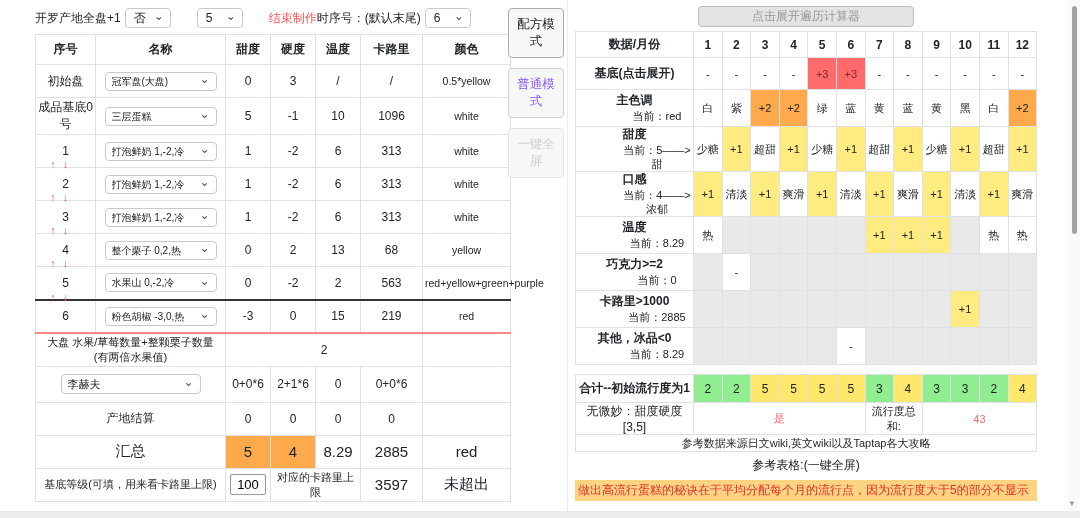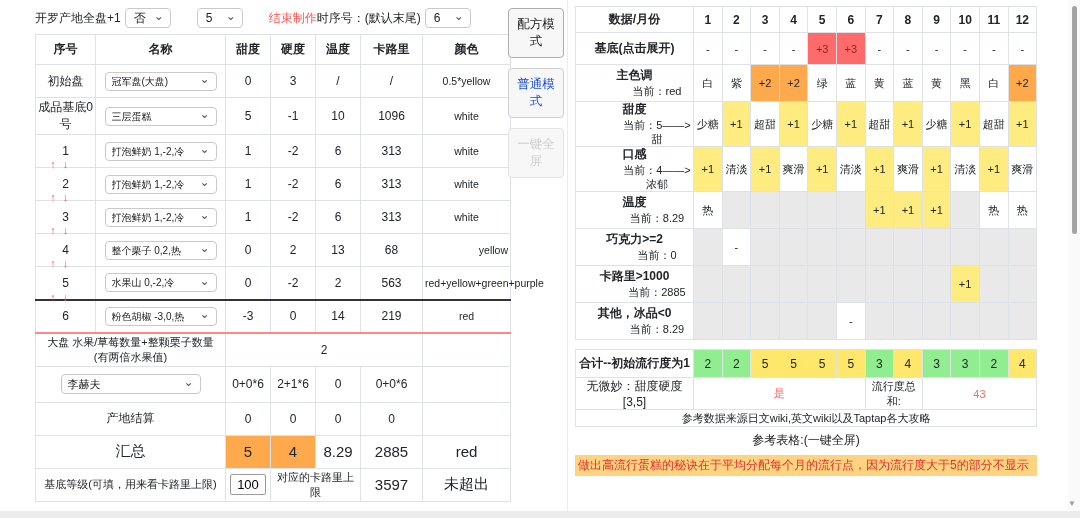--- a/index.html
+++ b/index.html
@@ -40,21 +40,21 @@
   tr.red-top td{border-top:2px solid #ff8787;}
   .arrows{position:absolute;top:-9px;left:24%;color:var(--accent-red);font-size:11px;
     letter-spacing:2px;background:transparent;line-height:1;}
   td.orange{background:var(--cell-orange);}
   table.lt .sel select{max-width:112px;width:112px;font-size:10px;padding:3px 16px 3px 6px;}
   table.lt .sel.wide select{width:140px;max-width:140px;font-size:11px;}
   
   .mid-buttons{position:absolute;left:508px;top:8px;width:56px;}
   .mode-btn{display:block;width:56px;margin:0 0 10px 0;padding:7px 4px;font-size:12.5px;
     font-family:inherit;border:1px solid #adadad;border-radius:4px;background:#f7f7f7;color:#222;}
-  .mode-btn.secondary{color:#1d4ed8;border-color:#cfcfcf;}
+  .mode-btn.secondary{color:#8b5cf6;border-color:#cfcfcf;}
   .mode-btn.tertiary{color:#cfcfcf;border-color:#e3e3e3;}
   
   .v-divider{position:absolute;left:567px;top:0;bottom:7px;width:1px;background:#ececec;}
   .right-panel{position:absolute;left:575px;top:6px;width:462px;}
   .expand-btn-wrap{text-align:center;margin-bottom:4px;}
   .expand-btn{width:216px;height:21px;border:1px solid #bdbdbd;border-radius:4px;
     background:#e4e4e4;color:#979797;font-size:12px;font-family:inherit;padding:0;}
   table.rt{border-collapse:collapse;width:462px;table-layout:fixed;}
   table.rt th,table.rt td{border:1px solid var(--border);text-align:center;padding:0 1px;font-size:11px;}
   table.rt th{font-weight:bold;font-size:12px;height:26px;}
@@ -164,37 +164,37 @@
           <td>313</td>
           <td style="font-size:10.5px;">white</td>
         </tr>
         <tr>
           <td><span class="arrows">↑ ↓</span><span>4</span></td>
           <td><span class="sel"><select><option>整个栗子 0,2,热</option></select></span></td>
           <td>0</td>
           <td>2</td>
           <td>13</td>
           <td>68</td>
-          <td style="font-size:10.5px;text-align:right;">yellow</td>
+          <td style="font-size:10.5px;">yellow</td>
         </tr>
         <tr>
           <td><span class="arrows">↑ ↓</span><span>5</span></td>
           <td><span class="sel"><select><option>水果山 0,-2,冷</option></select></span></td>
           <td>0</td>
           <td>-2</td>
           <td>2</td>
           <td>563</td>
           <td style="font-size:10.5px;">red+yellow+green+purple</td>
         </tr>
         <tr class="divider-top">
           <td><span class="arrows">↑ ↓</span><span>6</span></td>
           <td><span class="sel"><select><option>粉色胡椒 -3,0,热</option></select></span></td>
           <td>-3</td>
           <td>0</td>
-          <td>14</td>
+          <td>15</td>
           <td>219</td>
           <td style="font-size:10.5px;">red</td>
         </tr>
       </tbody>
     <tbody>
       <tr class="red-top">
         <td colspan="2" class="small" style="height:28px;">
           <div>大盘 水果/草莓数量+整颗栗子数量</div>
             <div>(有两倍水果值)</div>
         </td>
@@ -240,20 +240,23 @@
 
 <div class="mid-buttons">
   <button class="mode-btn">配方模式</button>
   <button class="mode-btn secondary">普通模式</button>
   <button class="mode-btn tertiary">一键全屏</button>
 </div>
 
 <div class="v-divider"></div>
 
 <div class="right-panel">
+  <div class="expand-btn-wrap">
+    <button class="expand-btn">点击展开遍历计算器</button>
+  </div>
   <table class="rt">
     <colgroup id="rt-cols">
         <col style="width:118px">
         <col style="width:28.6px">
         <col style="width:28.6px">
         <col style="width:28.6px">
         <col style="width:28.6px">
         <col style="width:28.6px">
         <col style="width:28.6px">
         <col style="width:28.6px">

